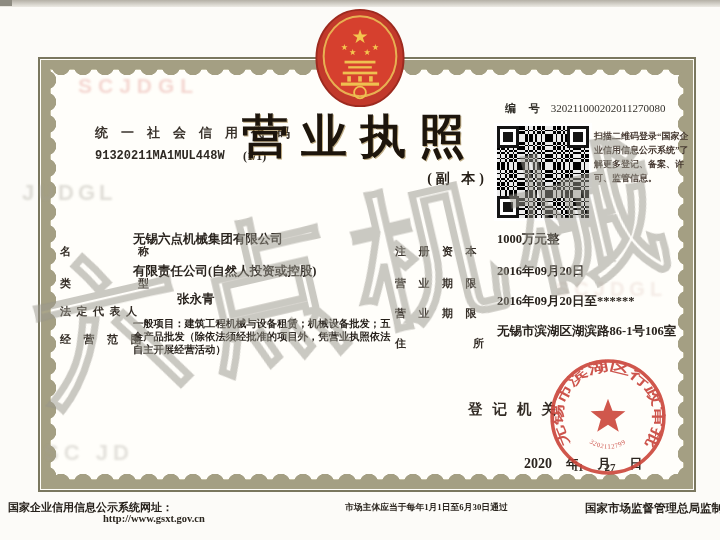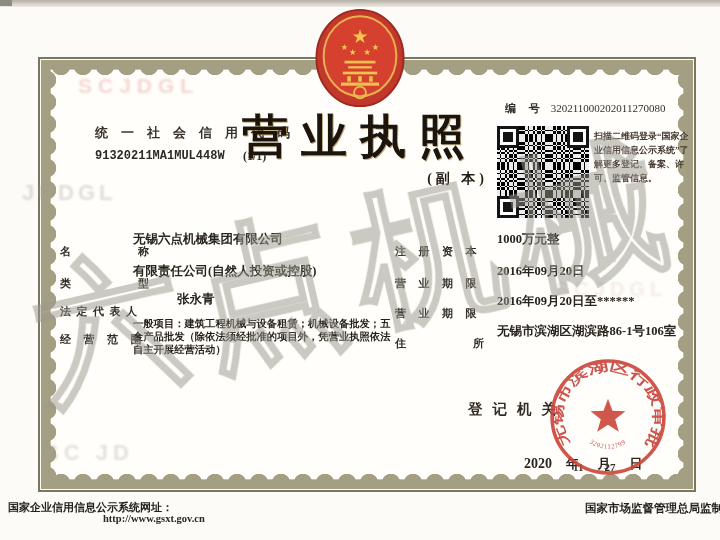--- a/index.html
+++ b/index.html
@@ -181,14 +181,15 @@
 <div class="abs watermark">六点机械</div>
 
 <div class="abs ghost g1">SCJDGL</div>
 <div class="abs ghost g2">JUDGL</div>
 <div class="abs ghost g3">SC JD</div>
 <div class="abs ghost g4">SCJDGL</div>
 
 <div class="abs f-gsxt-label">国家企业信用信息公示系统网址：</div>
 <div class="abs f-gsxt-url">http://www.gsxt.gov.cn</div>
 <div class="abs f-notice">
+  <div>市场主体应当于每年1月1日至6月30日通过</div>
 </div>
 <div class="abs f-supervisor">国家市场监督管理总局监制</div>
 
 </body></html>

